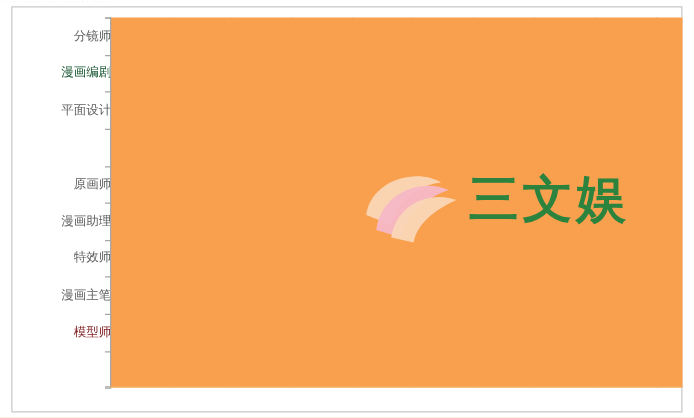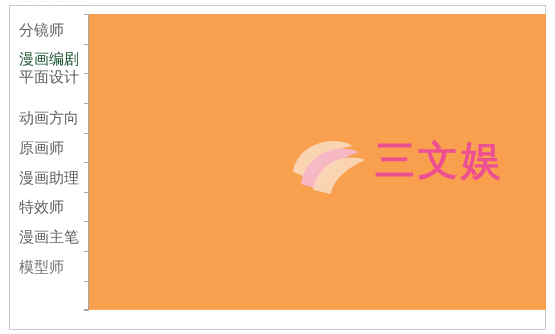--- a/index.html
+++ b/index.html
@@ -36,49 +36,48 @@
 
   
   .x-axis{position:absolute;left:88px;top:309px;width:458px;height:1px;
       background:#f0ad63;}
 
   .rows{position:absolute;inset:0;}
 
   .bar{position:absolute;left:0;height:14px;background:#f9a04f;}
 
   .labels{position:absolute;left:0;top:14px;width:88px;height:296px;}
-  .lbl{position:absolute;right:9px;width:70px;
-       color:#5e5e5e;font-size:15px;line-height:14px;white-space:nowrap;}
+  .lbl{position:absolute;right:9px;width:70px;text-align:right;
+       color:#5e5e5e;font-size:10px;line-height:14px;white-space:nowrap;}
 
   
   .watermark{position:absolute;left:287px;top:132px;width:240px;height:72px;
       pointer-events:none;opacity:.9;}
   .wm-text{position:absolute;left:88px;top:6px;font-size:40px;line-height:44px;
       color:#fbd7bb;letter-spacing:3px;font-weight:bold;
       font-family:"DejaVu Sans",sans-serif;}
 </style>
 </head>
 <body>
 
 <div id="root">
 
   <div class="top-remnant">····  ·····  ····  ······  ····</div>
 
   <div class="chart-frame">
 
     <div class="labels">
       <div class="lbl" style="top: 3px; color: rgb(94, 94, 94);">分镜师</div>
       <div class="lbl" style="top: 32px; color: #14532d;">漫画编剧</div>
-      <div class="lbl" style="top: 50px; color: rgb(94, 94, 94);">平面设计</div>
-      <div class="lbl" style="top: 91px; color: rgb(94, 94, 94);">动画方向</div>
+      <div class="lbl" style="top: 62px; color: rgb(94, 94, 94);">平面设计</div>
       <div class="lbl" style="top: 151px; color: rgb(94, 94, 94);">漫画助理</div>
       <div class="lbl" style="top: 121px; color: rgb(94, 94, 94);">原画师</div>
       <div class="lbl" style="top: 180px; color: rgb(94, 94, 94); margin-left: 28px;">特效师</div>
       <div class="lbl" style="top: 210px; color: rgb(94, 94, 94);">漫画主笔</div>
-      <div class="lbl" style="top: 240px; color: #737373;">模型师</div>
+      <div class="lbl" style="top: 240px; color: #7f1d1d;">模型师</div>
     </div>
   </div>
 
   <div class="plot">
     <div class="gridlines">
       <div class="gridline" style="left: 48px; background: rgb(191, 191, 191);"></div>
       <div class="gridline" style="left: 97px; background: rgb(191, 191, 191);"></div>
       <div class="gridline" style="left: 145px; background: rgb(191, 191, 191);"></div>
       <div class="gridline" style="left: 194px; background: rgb(191, 191, 191);"></div>
       <div class="gridline" style="left: 242px; background: rgb(191, 191, 191);"></div>
@@ -119,16 +118,16 @@
   <div class="cat-tick" style="top:310px"></div>
 
   <div class="x-axis"></div>
 
   <div class="watermark">
     <svg width="240" height="72" viewBox="0 0 240 72">
       <path d="M6 40 C10 12, 46 2, 66 14 C48 16, 30 28, 26 48 Z" fill="#fbdcc2" opacity="0.95"></path>
       <path d="M14 52 C18 22, 50 10, 72 20 C54 26, 36 40, 34 58 Z" fill="#f6bcd4" opacity="0.95"></path>
       <path d="M26 58 C30 32, 56 20, 78 28 C60 36, 46 48, 44 62 Z" fill="#fbdcc2" opacity="0.95"></path>
     </svg>
-    <div class="wm-text" style="color: #ec4899;">三文娱</div>
+    <div class="wm-text" style="color: #15803d;">三文娱</div>
   </div>
 
 </div>
 
 </body></html>

